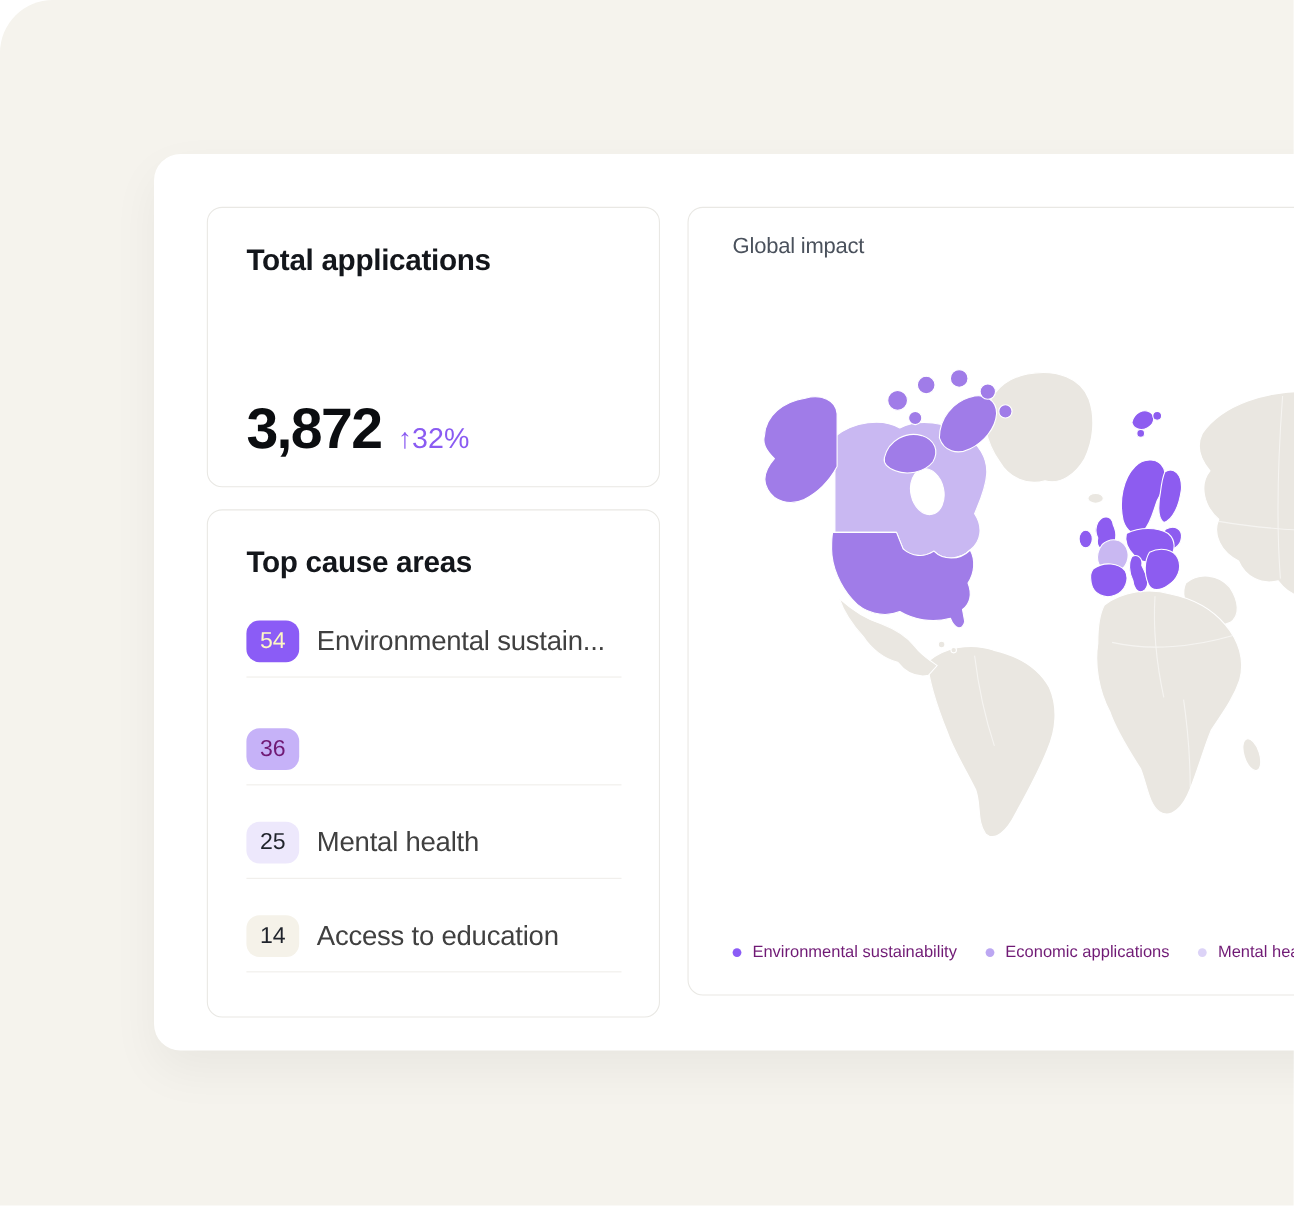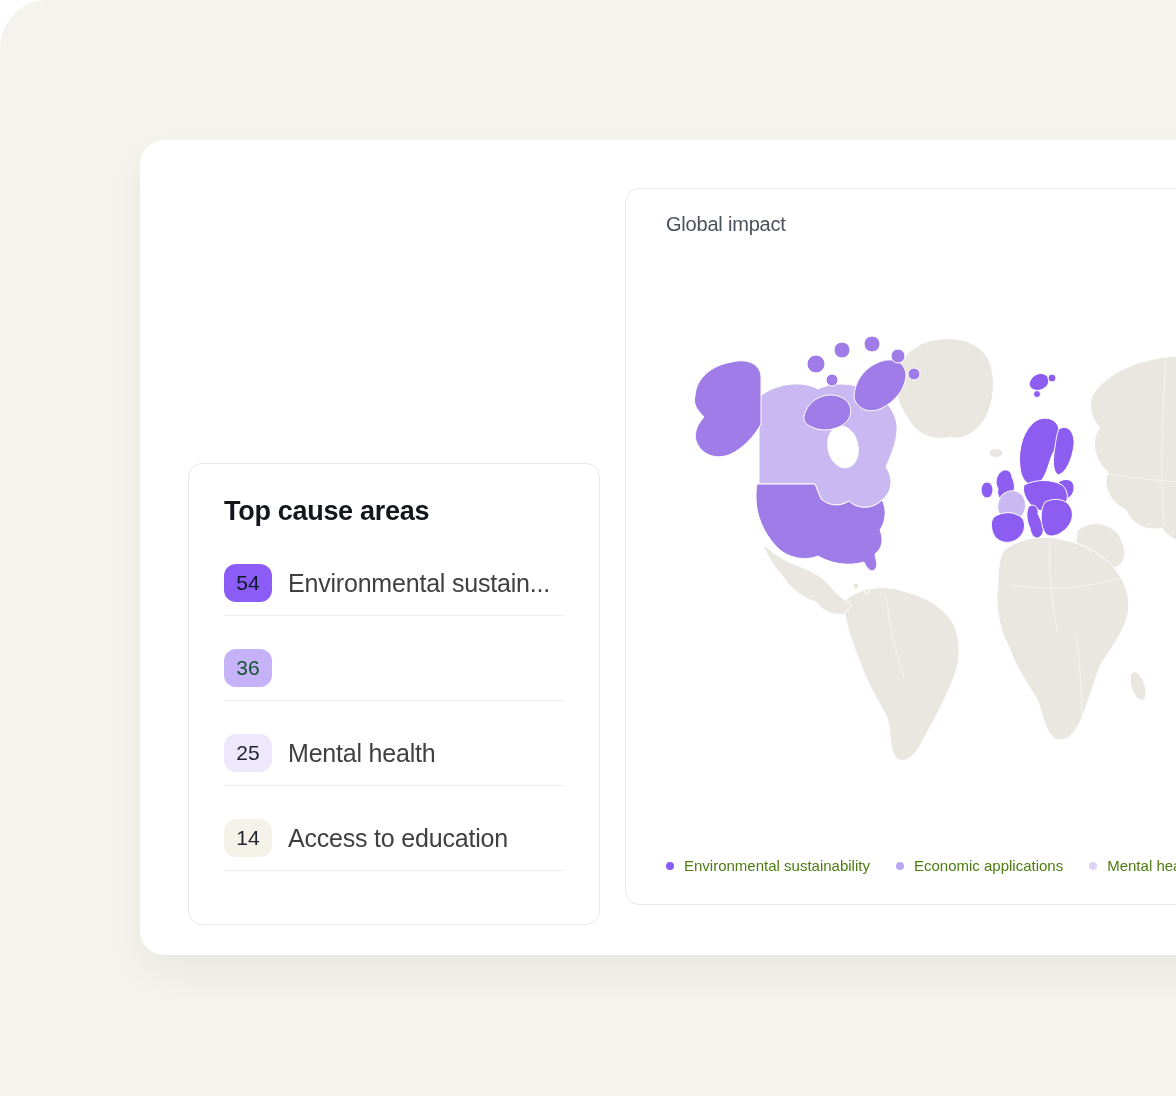--- a/index.html
+++ b/index.html
@@ -27,47 +27,54 @@
   .cause-row:first-child { padding-top:0; }
   .badge { min-width:48px; height:38px; padding:0 8px; border-radius:12px; display:flex;
            align-items:center; justify-content:center; font-size:21px; font-weight:500; }
   .cause-label { font-size:25px; color:#404040; letter-spacing:-0.2px; }
 
   .map-title { position:absolute; left:40px; top:24px; font-size:20px; font-weight:500;
                color:#4A515C; letter-spacing:-0.2px; }
   .world-map { position:absolute; left:20px; top:145px; }
   .legend { position:absolute; left:40px; bottom:30px; display:flex; gap:26px;
             align-items:center; white-space:nowrap; }
-  .legend-item { display:flex; align-items:center; gap:10px; font-size:15px; color:#4d7c0f; }
+  .legend-item { display:flex; align-items:center; gap:10px; font-size:15px; color:#701a75; }
   .dot { width:8px; height:8px; border-radius:50%; flex:0 0 auto; }
 
   :root { --map-high:#8D5CF0; --map-medium:#A07CE8; --map-low:#C9B8F2; --map-none:#EAE7E1; }
   .mh { fill:var(--map-high); }  .mm { fill:var(--map-medium); }
   .ml { fill:var(--map-low); }   .mn { fill:var(--map-none); }
   .world-map path, .world-map circle, .world-map ellipse {
       stroke:#ffffff; stroke-width:1; stroke-linejoin:round; }
   .borderlines { stroke:#ffffff; stroke-width:1; fill:none; opacity:0.55; }
 </style>
 </head>
 <body>
 
 <div class="page-bg"></div>
 
 <div class="panel">
 
+  <div class="card card-total">
+    <div class="card-title">Total applications</div>
+    <div class="stat-row">
+      <span class="stat-value">3,872</span>
+      <span class="stat-delta">↑32%</span>
+    </div>
+  </div>
 
   <div class="card card-causes">
     <div class="card-title">Top cause areas</div>
     <div class="cause-list">
       <div class="cause-row">
-        <span class="badge" style="background: rgb(139, 92, 246); color: #0f172a; text-align: right;">54</span>
+        <span class="badge" style="background: rgb(139, 92, 246); color: #fef9c3; text-align: right;">54</span>
         <span class="cause-label">Environmental sustain...</span>
       </div>
       <div class="cause-row">
-        <span class="badge" style="background: rgb(198, 178, 248); color: #14532d;">36</span>
+        <span class="badge" style="background: rgb(198, 178, 248); color: #701a75; margin-top: 13px;">36</span>
       </div>
       <div class="cause-row">
         <span class="badge" style="background: rgb(237, 232, 252); color: rgb(31, 35, 43);">25</span>
         <span class="cause-label">Mental health</span>
       </div>
       <div class="cause-row">
         <span class="badge" style="background: rgb(245, 242, 233); color: rgb(31, 35, 43);">14</span>
         <span class="cause-label">Access to education</span>
       </div>
     </div>

